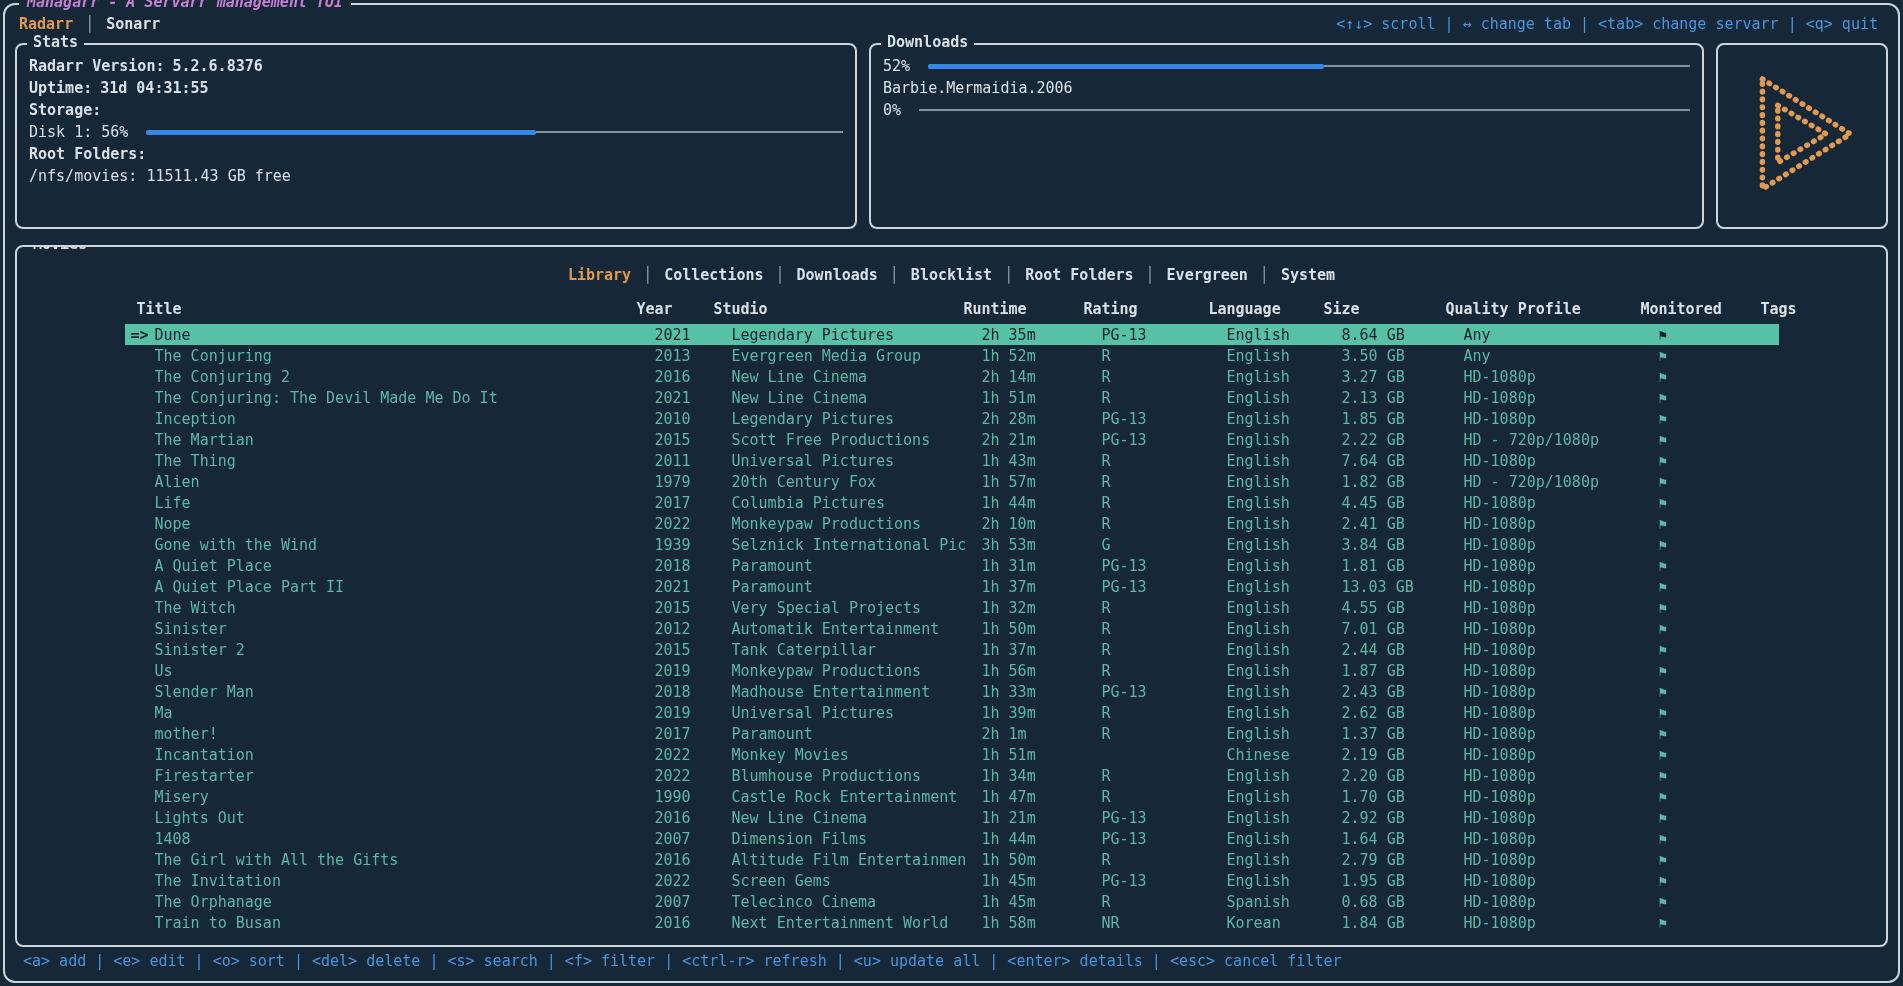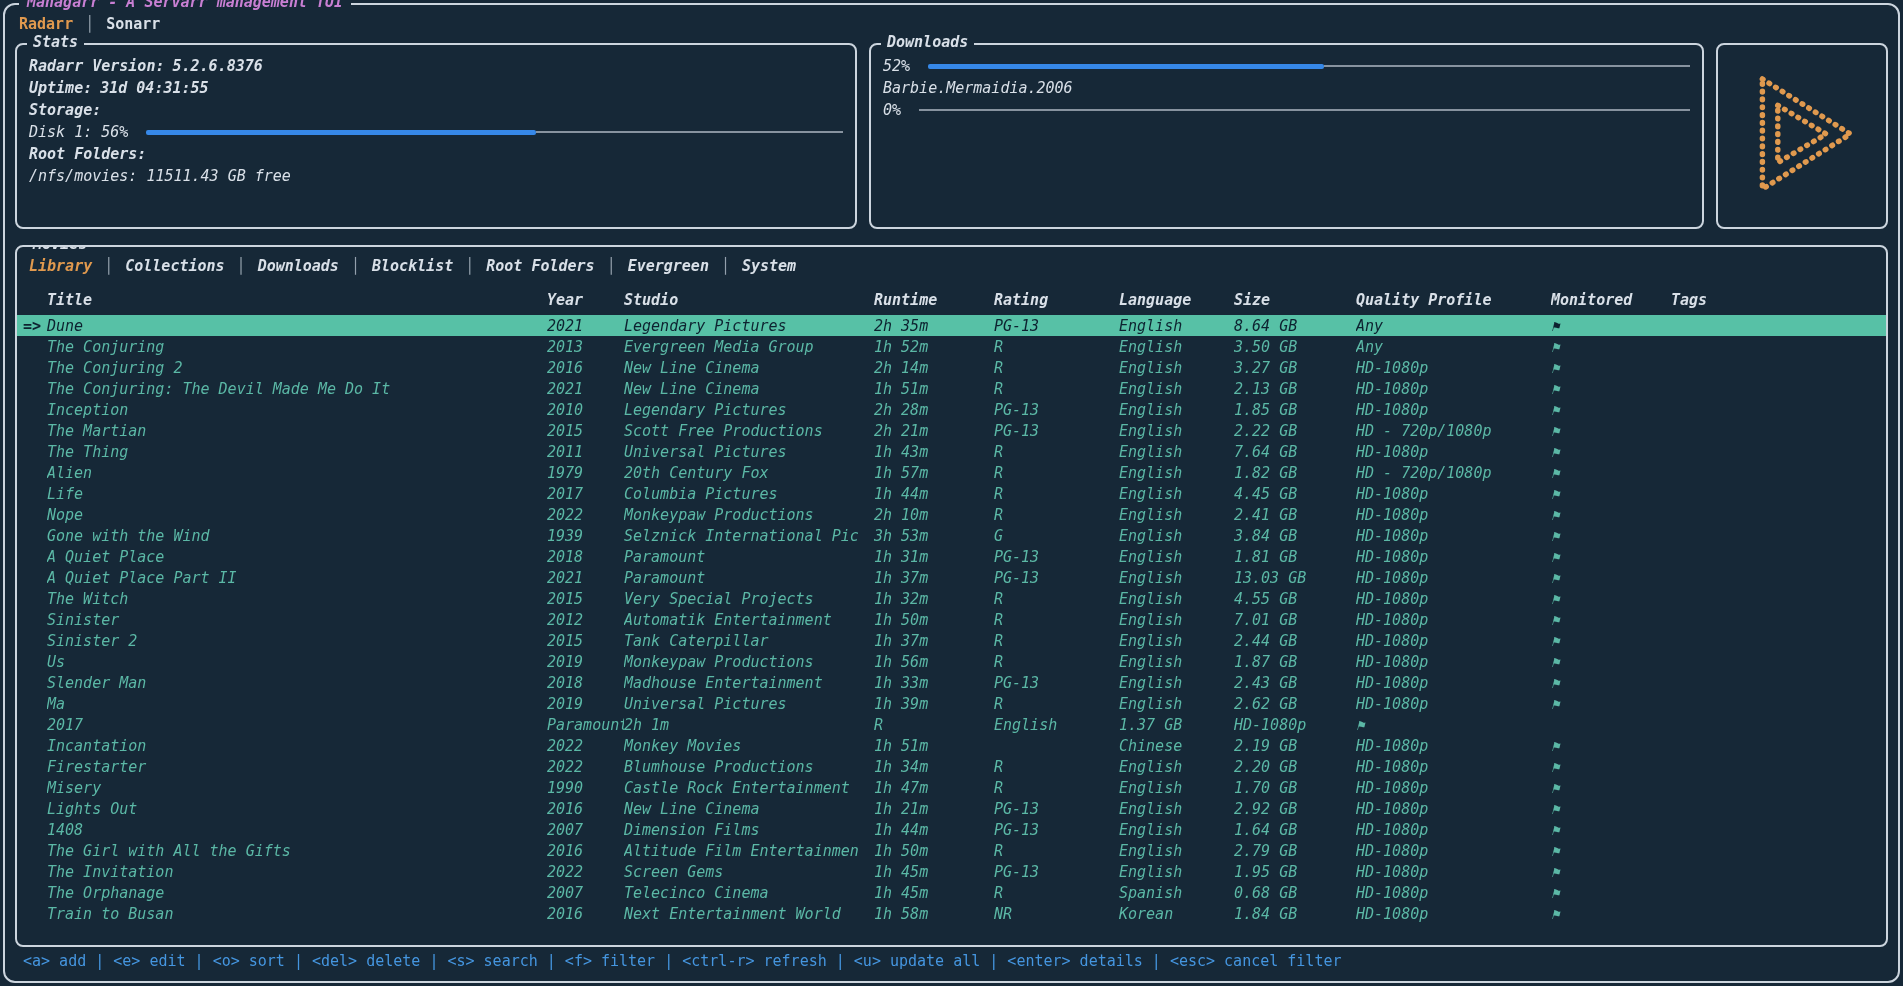--- a/index.html
+++ b/index.html
@@ -24,39 +24,39 @@
     color: var(--title-magenta); font-style: italic; font-weight: bold; white-space: nowrap;
   }
   .tabbar { display: flex; justify-content: space-between; align-items: center; padding: 8px 4px 10px; }
   .tabs { display: flex; align-items: center; gap: 12px; font-weight: bold; }
   .tab { cursor: default; }
   .tab.active { color: var(--accent-orange); }
   .vsep::after { content: "│"; color: #93a0ac; font-weight: normal; }
   .keybinds { color: var(--keybind-blue); white-space: nowrap; padding-right: 6px; }
 
   .toprow { display: flex; gap: 12px; height: 186px; flex: 0 0 auto; }
-  .panel { position: relative; border: 2px solid var(--border); border-radius: 8px; background: var(--bg); font-style: italic; }
+  .panel { position: relative; border: 2px solid var(--border); border-radius: 8px; background: var(--bg); }
   .panel-title {
     position: absolute; top: -12px; left: 10px; background: var(--bg); padding: 0 6px;
     font-weight: bold; color: var(--fg); white-space: nowrap;
   }
   .stats { width: 842px; padding: 10px 12px; flex: 0 0 auto; }
   .downloads { flex: 1 1 auto; padding: 10px 12px; }
   .logo { width: 172px; flex: 0 0 auto; display: flex; align-items: center; justify-content: center; }
   .logo svg path { stroke: var(--logo-orange); }
 
   .line { height: 22px; display: flex; align-items: center; white-space: nowrap; }
   .line.bold { font-weight: bold; }
   .line b { margin-right: 8px; }
   .gline { display: flex; align-items: center; gap: 18px; }
   .gauge { flex: 1 1 auto; display: flex; align-items: center; min-width: 40px; }
   .gfill { height: 5px; background: var(--gauge-blue); border-radius: 2px; }
   .gtrack { flex: 1 1 auto; height: 2px; background: var(--gauge-track); }
 
-  .movies { flex: 1 1 auto; margin-top: 16px; display: flex; flex-direction: column; padding: 8px 0 4px; overflow: hidden; }
+  .movies { flex: 1 1 auto; margin-top: 16px; display: flex; flex-direction: column; padding: 17px 0 4px; overflow: hidden; align-items: center; }
   .subtabs { display: flex; align-items: center; gap: 12px; font-weight: bold; padding: 2px 12px 6px; flex: 0 0 auto; }
   .subtab.active { color: var(--accent-orange); }
 
   .thead, .trow {
     display: grid;
     grid-template-columns: 30px 500px 77px 250px 120px 125px 115px 122px 195px 120px 1fr;
     align-items: center;
   }
   .thead { font-weight: bold; height: 30px; margin-top: 4px; flex: 0 0 auto; }
   .tbody { flex: 1 1 auto; overflow: hidden; }
@@ -76,20 +76,21 @@
 
 <div class="app">
   <span class="app-title">Managarr - A Servarr management TUI</span>
 
   <div class="tabbar">
     <div class="tabs">
       <span class="tab active">Radarr</span>
       <span class="vsep"></span>
       <span class="tab">Sonarr</span>
     </div>
+    <span class="keybinds">&lt;↑↓&gt; scroll | ↔ change tab | &lt;tab&gt; change servarr | &lt;q&gt; quit</span>
   </div>
 
   <div class="toprow">
     <section class="panel stats">
       <span class="panel-title">Stats</span>
       <div class="line bold">
         <b>Radarr Version:</b>
         <span>5.2.6.8376</span>
       </div>
       <div class="line bold">
@@ -417,20 +418,21 @@
     <span class="c c-runtime">1h 39m</span>
     <span class="c c-rating">R</span>
     <span class="c c-language">English</span>
     <span class="c c-size">2.62 GB</span>
     <span class="c c-quality_profile">HD-1080p</span>
     <span class="c c-monitored">⚑</span>
     <span class="c c-tags"></span>
   </div>
         <div class="trow">
     <span class="c c-marker"></span>
+    <span class="c c-title">mother!</span>
     <span class="c c-year">2017</span>
     <span class="c c-studio">Paramount</span>
     <span class="c c-runtime">2h 1m</span>
     <span class="c c-rating">R</span>
     <span class="c c-language">English</span>
     <span class="c c-size">1.37 GB</span>
     <span class="c c-quality_profile">HD-1080p</span>
     <span class="c c-monitored">⚑</span>
     <span class="c c-tags"></span>
   </div>

